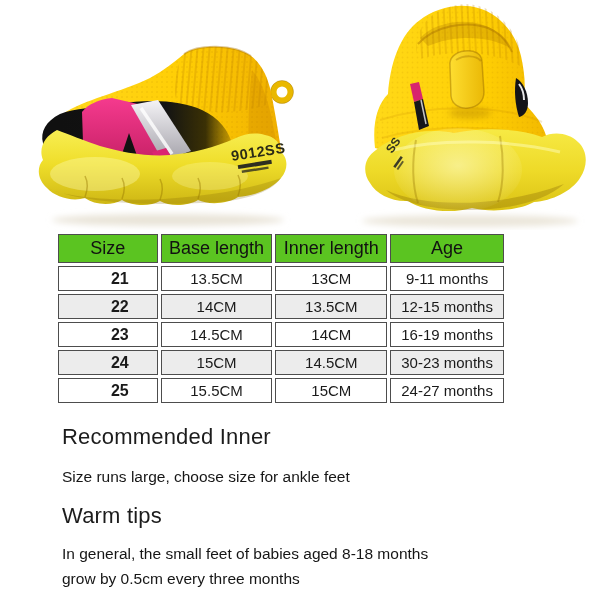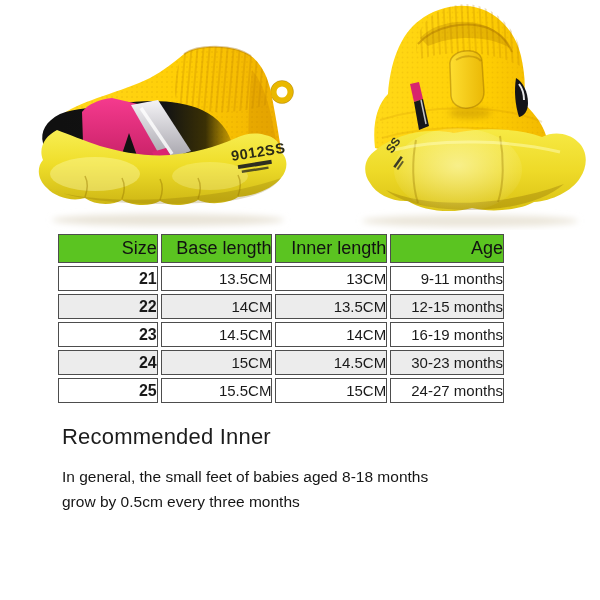--- a/index.html
+++ b/index.html
@@ -18,21 +18,21 @@
   
   table.size-chart{
     margin:1px 0 0 55px;
     width:452px;
     border-collapse:separate;
     border-spacing:3px;
     table-layout:fixed;
   }
   table.size-chart th, table.size-chart td{
     border:1px solid #4d4d4d;
-    text-align:right;
+    text-align:center;
     vertical-align:middle;
     padding:0;
     overflow:hidden;
     white-space:nowrap;
   }
   table.size-chart th{
     background:#5bc421;
     color:#111;
     font-size:18px;
     font-weight:400;
@@ -266,17 +266,19 @@
         <td class="size-col">25</td>
         <td>15.5CM</td>
         <td>15CM</td>
         <td>24-27 months</td>
       </tr>
     </tbody>
   </table>
 
   <section class="notes">
     <h2>Recommended Inner</h2>
+    <p>Size runs large, choose size for ankle feet</p>
+    <h2 class="second">Warm tips</h2>
     <p>In general, the small feet of babies aged 8-18 months</p>
     <p>grow by 0.5cm every three months</p>
   </section>
 
 </div>
 
 </body></html>

